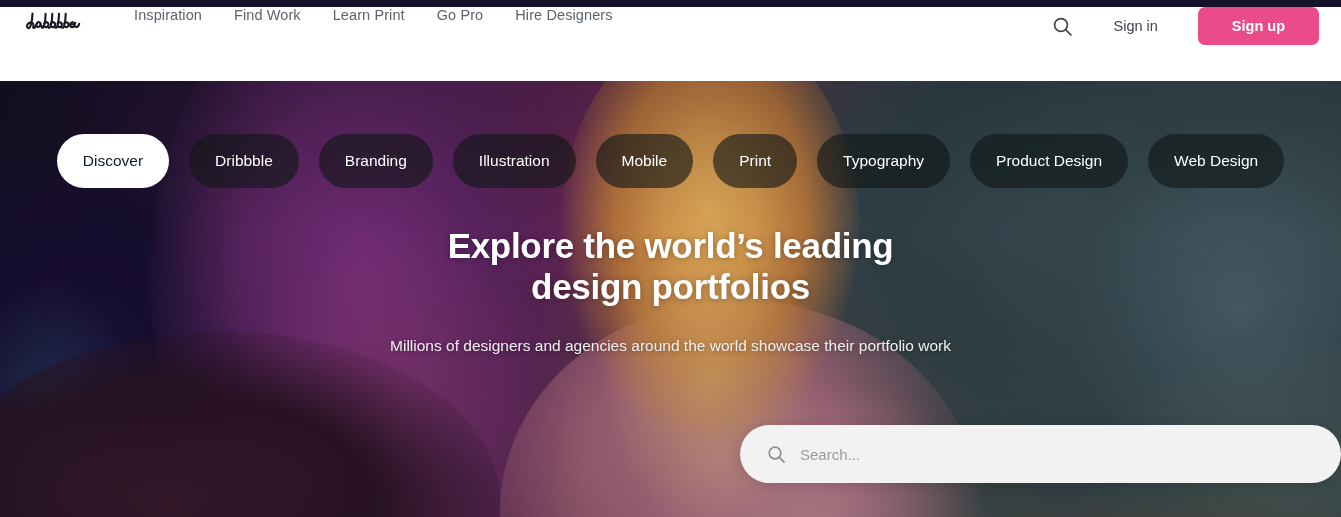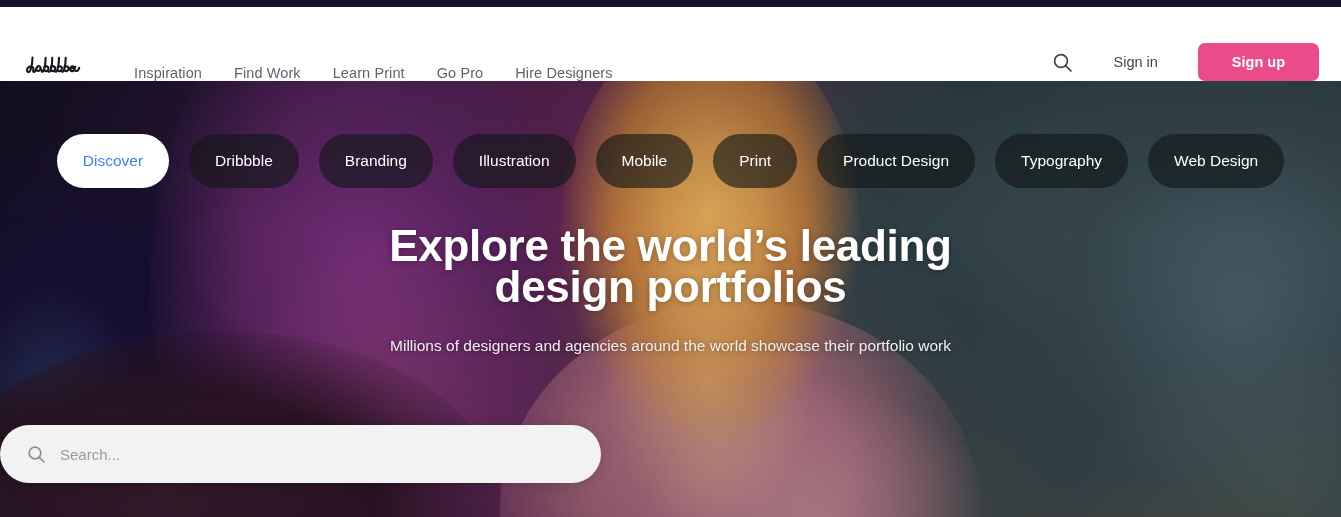--- a/index.html
+++ b/index.html
@@ -16,21 +16,21 @@
     width:1341px; height:7px;
     background:#14132a;
     z-index:60;
   }
 
   
   .header{
     position:absolute; top:7px; left:0;
     width:1341px; height:74px;
     background:#ffffff;
-    display:flex; align-items:flex-end;
+    display:flex; align-items:flex-start;
     z-index:50;
   }
   .logo{
     margin-left:22px;
     width:80px; height:30px;
     display:flex; align-items:center; justify-content:center;
   }
   .logo svg{ display:block; }
 
   .nav{
@@ -178,29 +178,29 @@
     display:flex; align-items:center; justify-content:center;
     font-size:15.5px;
     color:#ffffff;
     background:rgba(16,22,22,.62);
     white-space:nowrap;
     cursor:pointer;
     backdrop-filter:blur(3px);
   }
   .pill.active{
     background:#ffffff;
-    color:#3b82f6;
+    color:#0f172a;
   }
 
   
   .headline{
     position:absolute;
     top:144px; left:0; width:1341px;
     text-align:center;
-    font-size:44px;
+    font-size:35px;
     font-weight:bold;
     line-height:41px;
     color:#ffffff;
     letter-spacing:-.3px;
     text-shadow:0 1px 6px rgba(0,0,0,.28);
     z-index:10;
   }
   .subtext{
     position:absolute;
     top:250px; left:0; width:1341px;
@@ -209,21 +209,21 @@
     line-height:29px;
     color:#f2eff0;
     text-shadow:0 1px 5px rgba(0,0,0,.35);
     z-index:10;
   }
 
   
   .search-wrap{
     position:absolute;
     top:344px; left:0; width:1341px;
-    display:flex; justify-content:flex-start;
+    display:flex; justify-content:flex-end;
     z-index:10;
   }
   .search-box{
     width:601px; height:58px;
     background:#f2f2f2;
     border-radius:29px;
     display:flex; align-items:center;
     padding:0 26px;
     box-shadow:0 2px 14px rgba(0,0,0,.15);
   }
@@ -306,22 +306,22 @@
   <div class="bloom b-brown"></div>
   <div class="bg-veil"></div>
 
   <div class="pill-row">
     <div class="pill active">Discover</div>
     <div class="pill">Dribbble</div>
     <div class="pill">Branding</div>
     <div class="pill">Illustration</div>
     <div class="pill">Mobile</div>
     <div class="pill">Print</div>
+    <div class="pill">Typography</div>
     <div class="pill">Product Design</div>
-    <div class="pill">Typography</div>
     <div class="pill">Web Design</div>
   </div>
 
   <div class="headline">
     <div>Explore the world’s leading</div>
     <div>design portfolios</div>
   </div>
 
   <div class="subtext">
     <div>Millions of designers and agencies around the world showcase their portfolio work</div>

